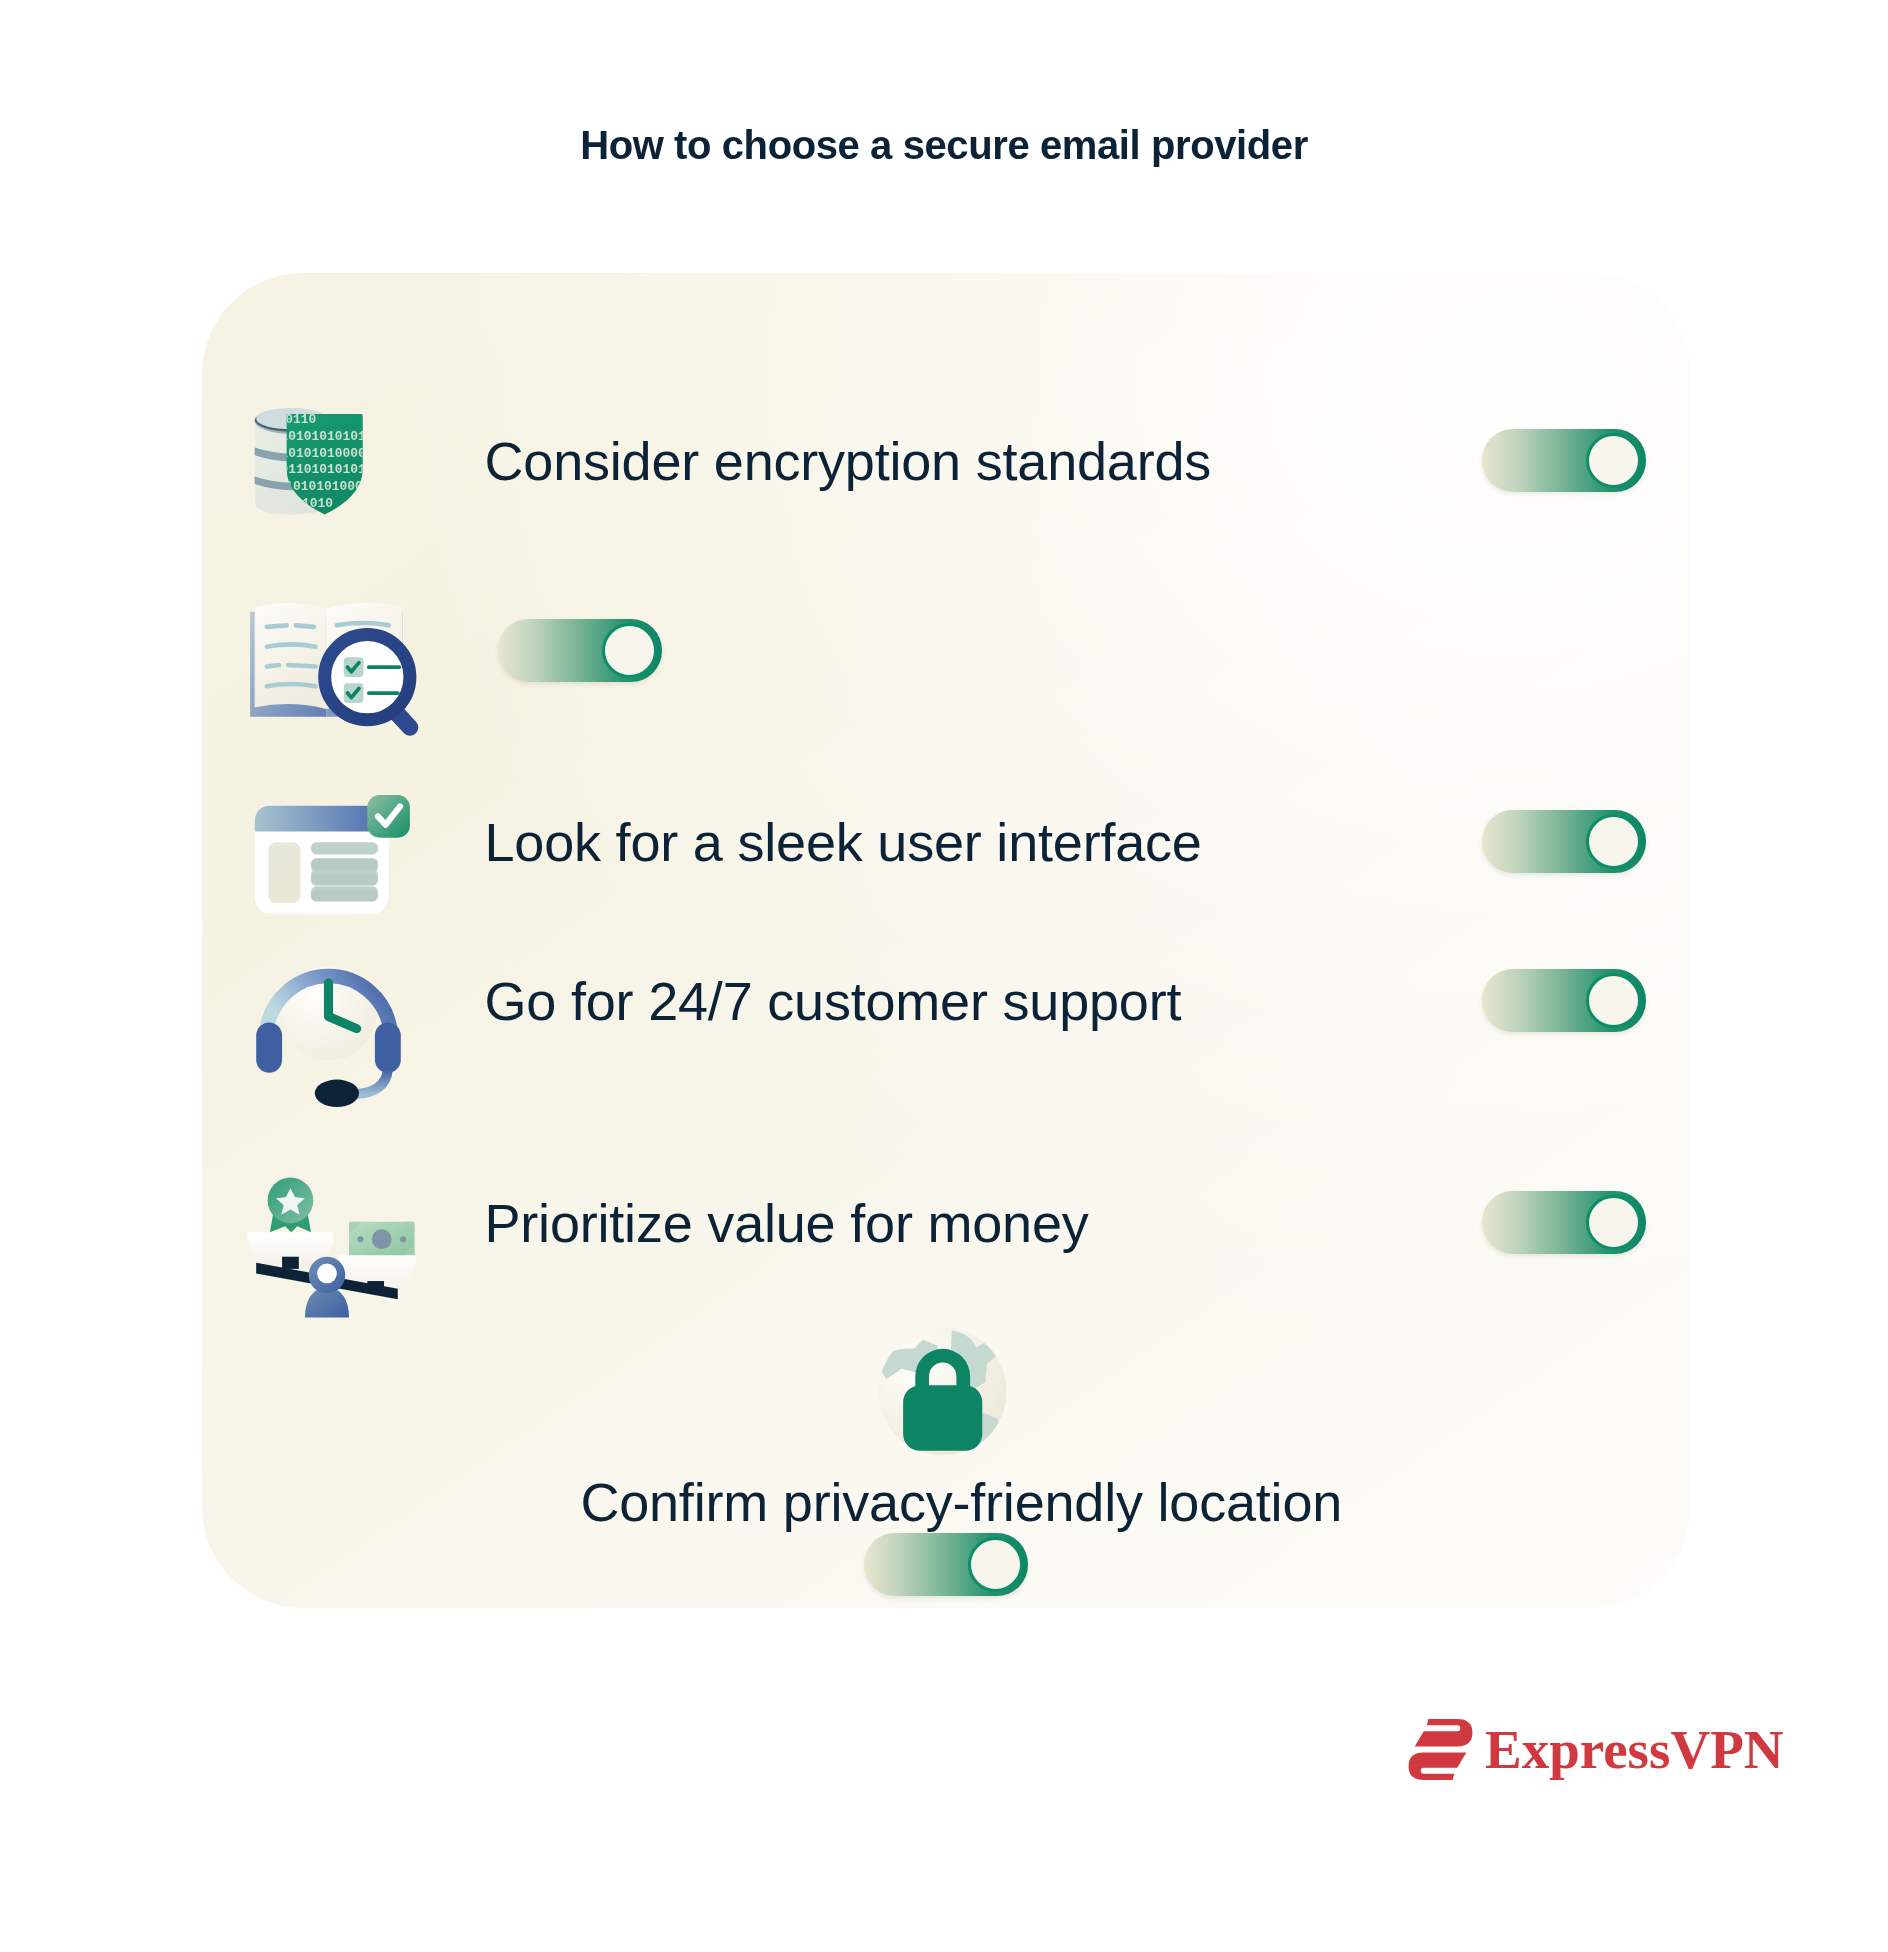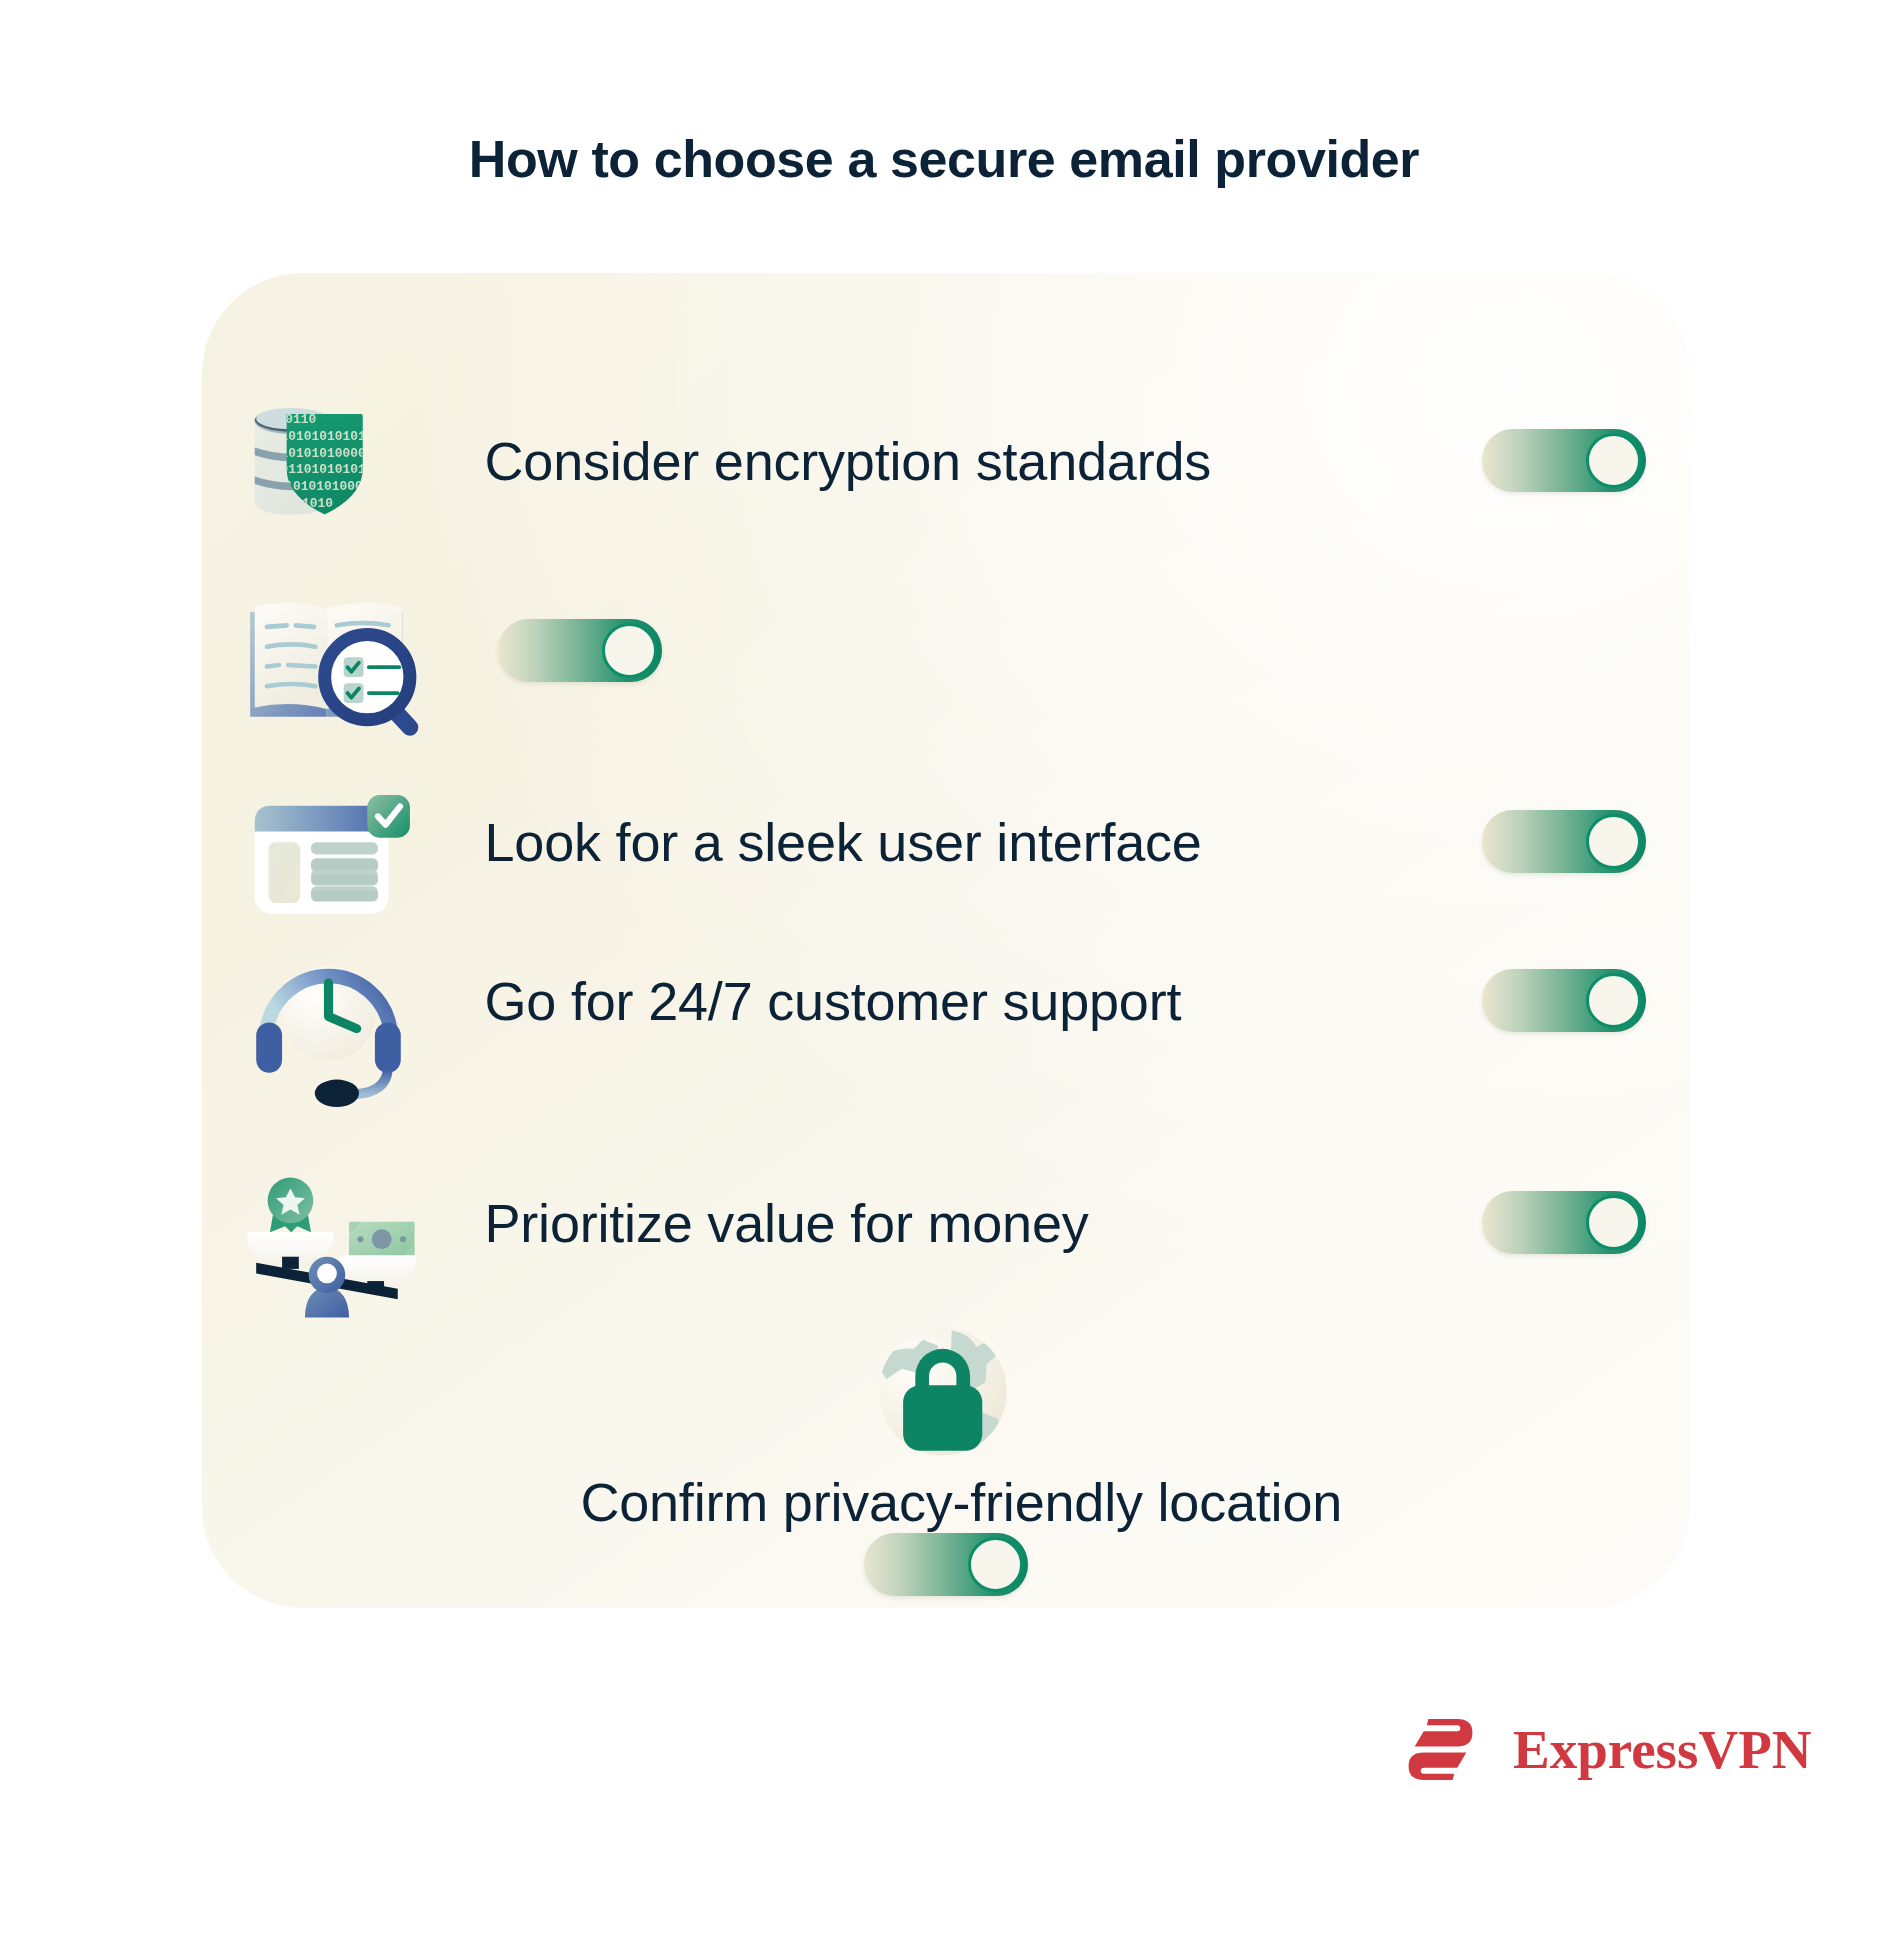--- a/index.html
+++ b/index.html
@@ -10,21 +10,21 @@
     overflow:hidden;
     position:relative;
   }
   .page{position:absolute;inset:0;}
 
   
   .title{
     position:absolute;
     left:0;right:0;top:95px;
     text-align:center;
-    font-size:52px;
+    font-size:40px;
     font-weight:700;
     letter-spacing:-0.4px;
     color:#0c2236;
     line-height:1.15;
   }
 
   
   .card{
     position:absolute;
     left:202px;top:273px;
@@ -76,21 +76,21 @@
     border-radius:50%;
     background:#f7f5ec;
     border:3.8px solid #0d8d68;
     box-sizing:border-box;
   }
 
   
   .logo{
     position:absolute;
     left:1404px;top:1713px;
-    display:flex;align-items:center;gap:36px;
+    display:flex;align-items:center;gap:8px;
   }
   .logo-mark{width:73px;height:73px;position:relative;}
   .logo-text{
     font-family:"Liberation Serif","DejaVu Serif",serif;
     font-size:55px;font-weight:700;
     color:#d0393f;letter-spacing:0px;
     line-height:1;
   }
 
   svg{display:block;overflow:visible;}

